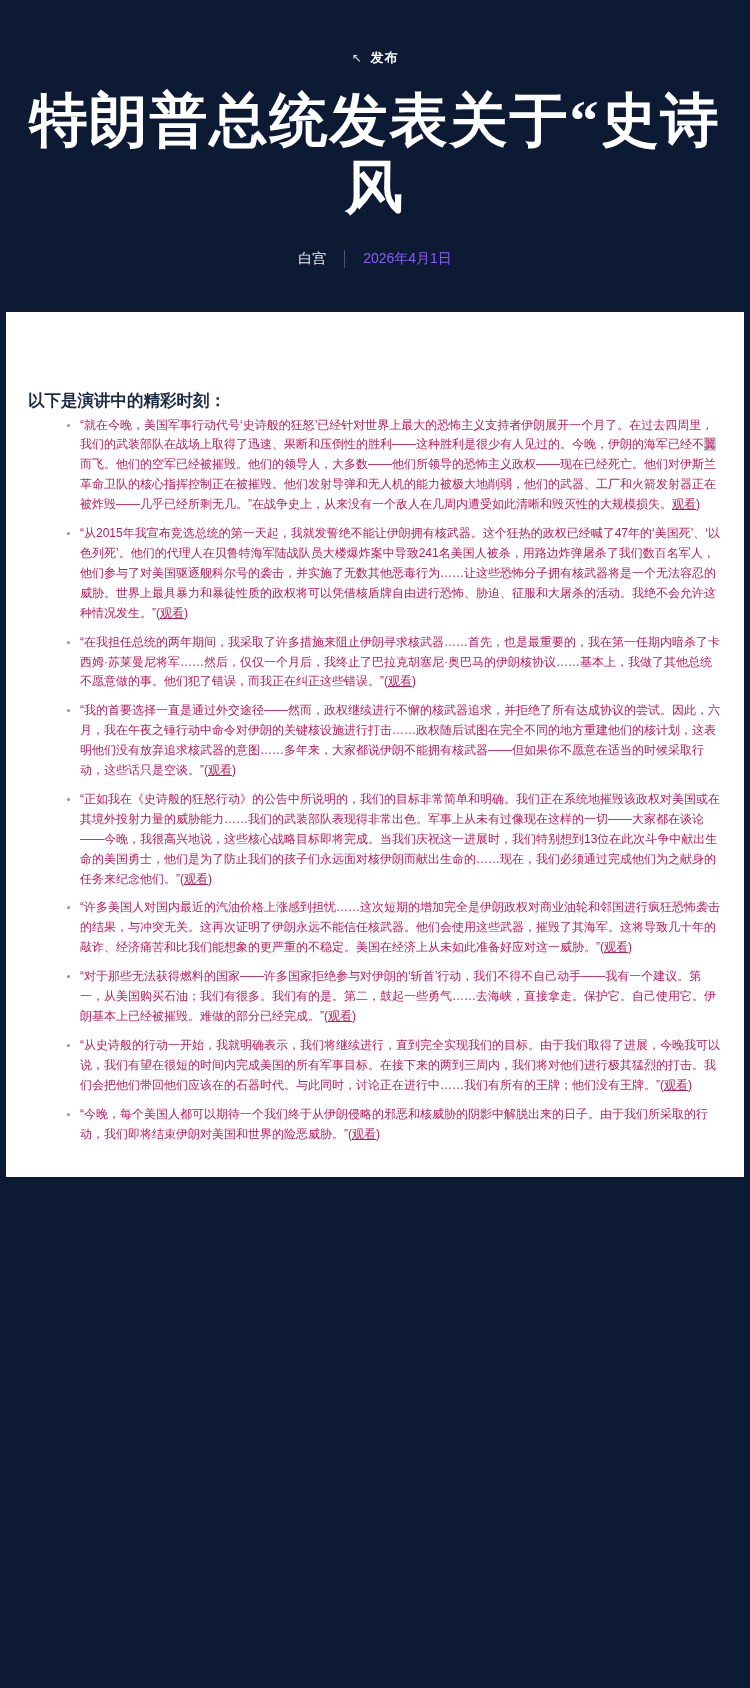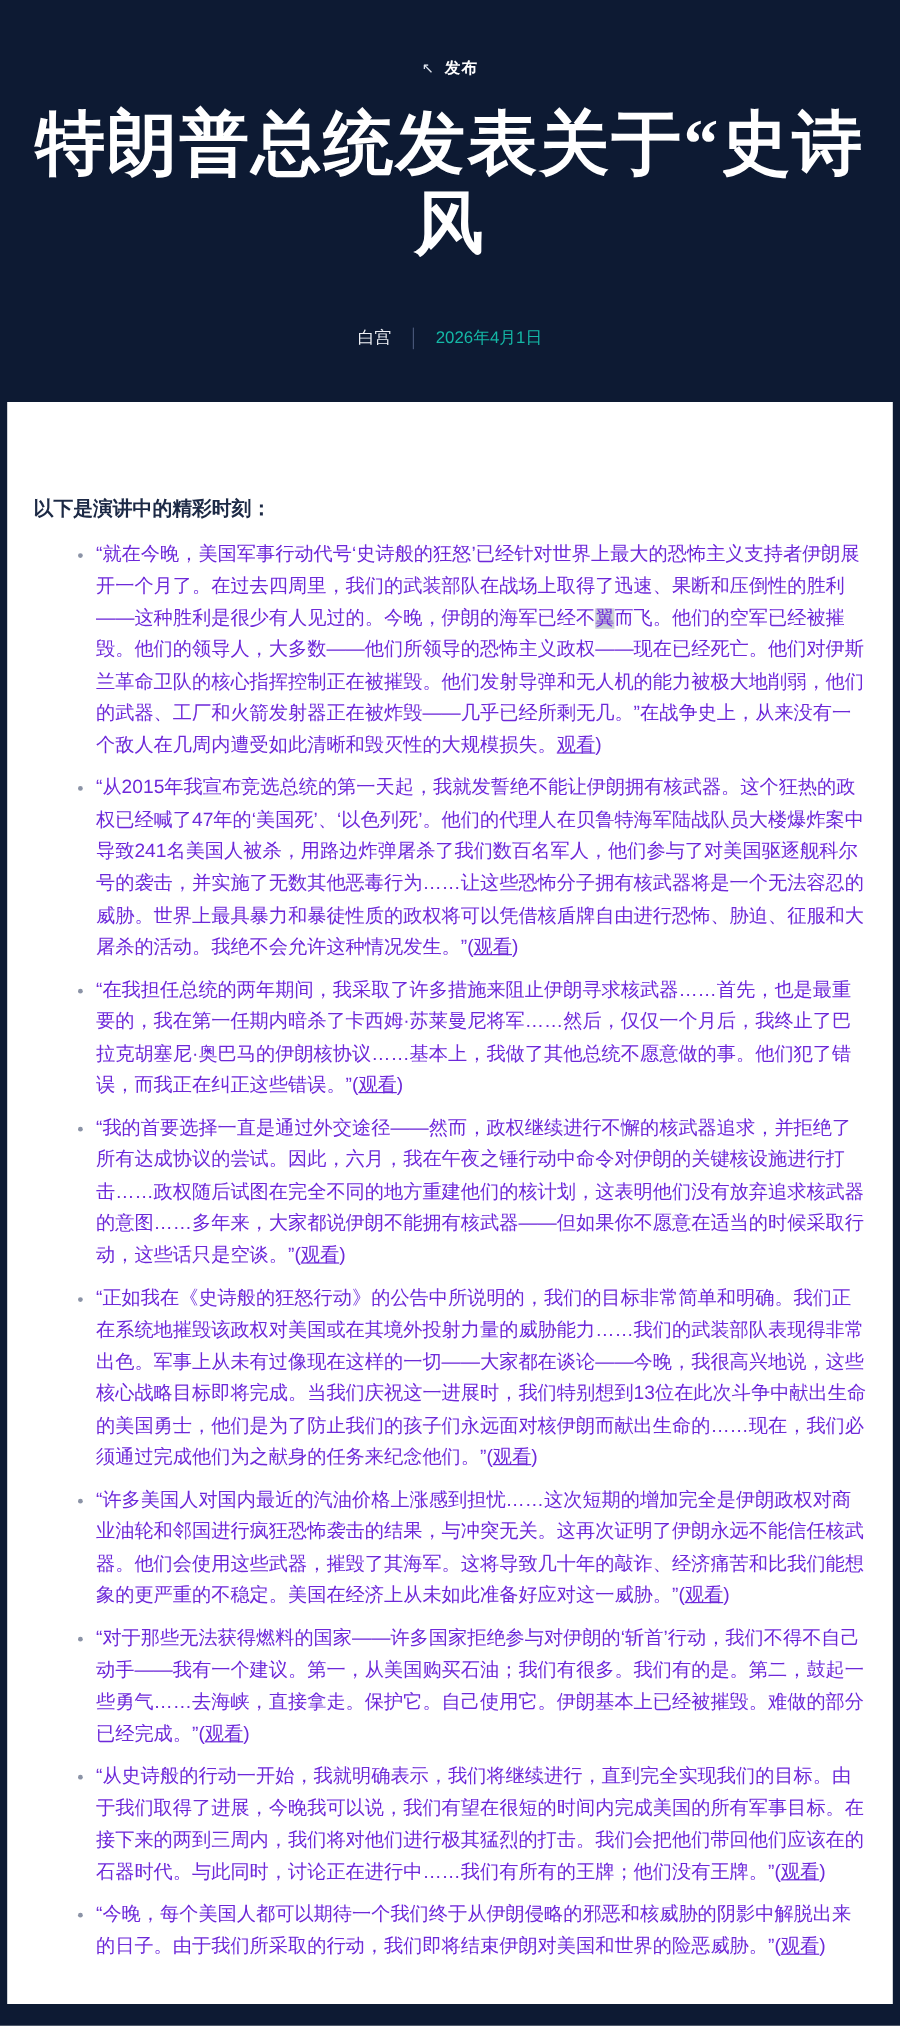--- a/index.html
+++ b/index.html
@@ -42,65 +42,65 @@
     font-family: "Liberation Serif", "DejaVu Serif", serif;
     font-weight: 600;
     font-size: 58px;
     line-height: 1.16;
     letter-spacing: 2px;
     color: #ffffff;
     margin: 20px auto 0;
   }
   .title span { display: block; }
   .meta {
-    margin-top: 52px;
+    margin-top: 28px;
     padding-bottom: 44px;
     display: flex;
     justify-content: center;
     align-items: center;
     gap: 18px;
     font-size: 14px;
     color: #e8ebf2;
   }
   .meta .source { color: #eef0f5; }
   .meta .divider {
     width: 1px;
     height: 18px;
     background: #465577;
   }
-  .meta .date { color: #14b8a6; }
+  .meta .date { color: #8b5cf6; }
   
   .card {
     background: #ffffff;
     margin: 0 6px;
     padding: 44px 22px 24px;
     box-sizing: border-box;
   }
   .lead {
     margin: 0;
     font-size: 16px;
     line-height: 1.68;
     color: #3f4c66;
   }
   .lead strong { color: #1c2945; }
   .subhead {
-    margin: 34px 0 15px;
+    margin: 34px 0 4px;
     font-size: 16.5px;
     font-weight: bold;
     color: #1c2945;
   }
   .highlights {
     margin: 0;
     padding-left: 52px;
     list-style: disc outside;
   }
   .highlights li {
-    font-size: 16px;
+    font-size: 12px;
     line-height: 1.66;
-    color: #6d28d9;
+    color: #be185d;
     margin-bottom: 9px;
   }
   .highlights li::marker {
     color: #8b93a6;
     font-size: 0.85em;
   }
   .watch {
     color: inherit;
     text-decoration: underline;
     cursor: pointer;

